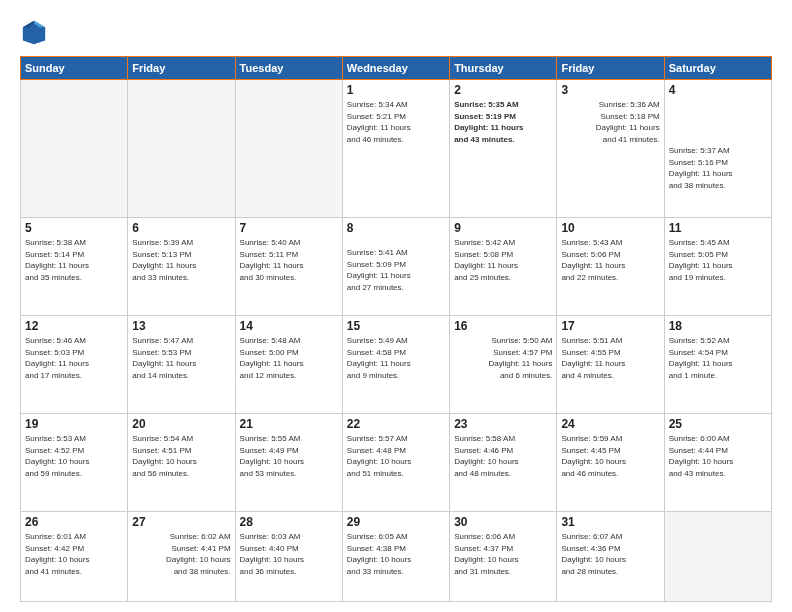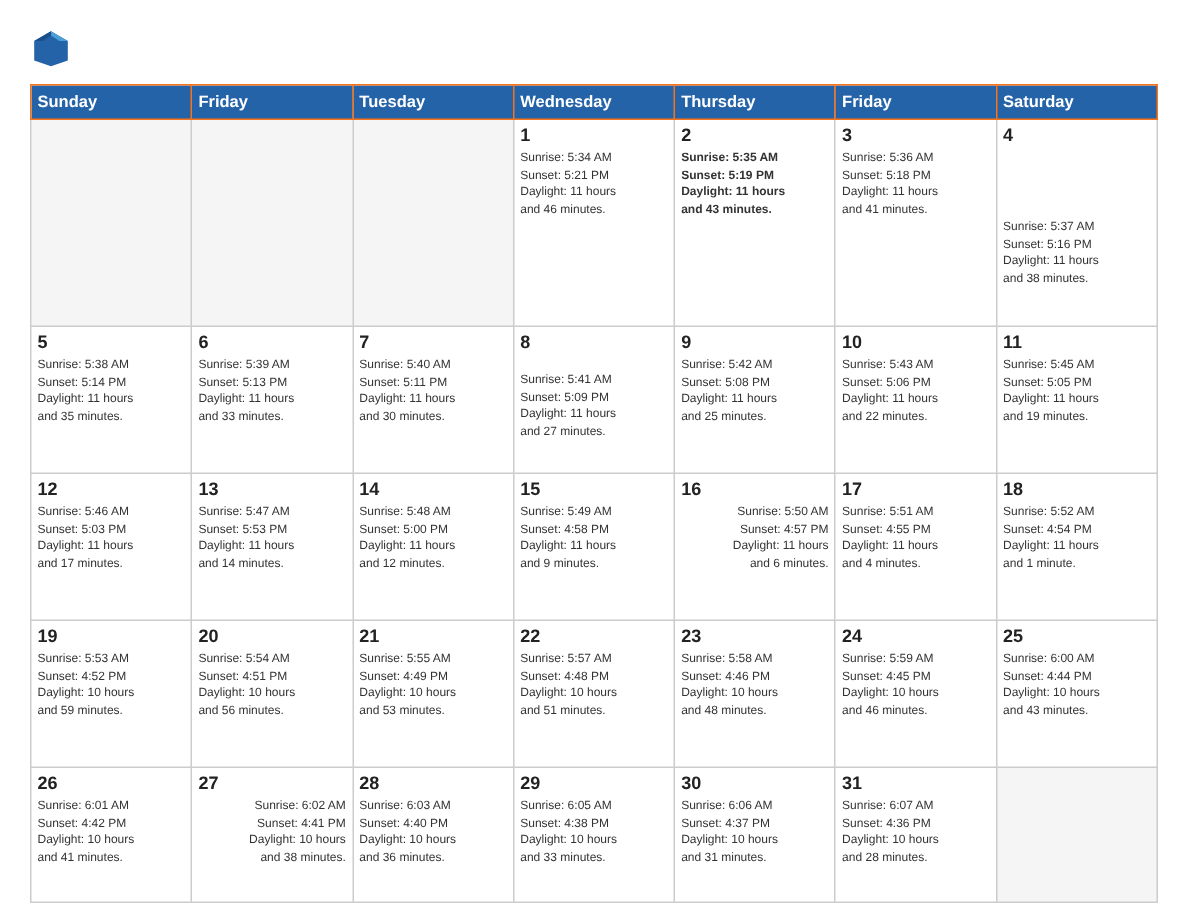--- a/index.html
+++ b/index.html
@@ -147,21 +147,21 @@
           </td>
           <td>
             <span class="day-number">2</span>
             <div class="day-info" style="white-space: pre-line; font-weight: bold;">Sunrise: 5:35 AM
 Sunset: 5:19 PM
 Daylight: 11 hours
 and 43 minutes.</div>
           </td>
           <td>
             <span class="day-number">3</span>
-            <div class="day-info" style="white-space: pre-line;">Sunrise: 5:36 AM
+            <div class="day-info" style="white-space: pre-line; text-align: right;">Sunrise: 5:36 AM
 Sunset: 5:18 PM
 Daylight: 11 hours
 and 41 minutes.</div>
           </td>
           <td>
             <span class="day-number">4</span>
             <div class="day-info" style="white-space: pre-line; margin-top: 48px;">Sunrise: 5:37 AM
 Sunset: 5:16 PM
 Daylight: 11 hours
 and 38 minutes.</div>

